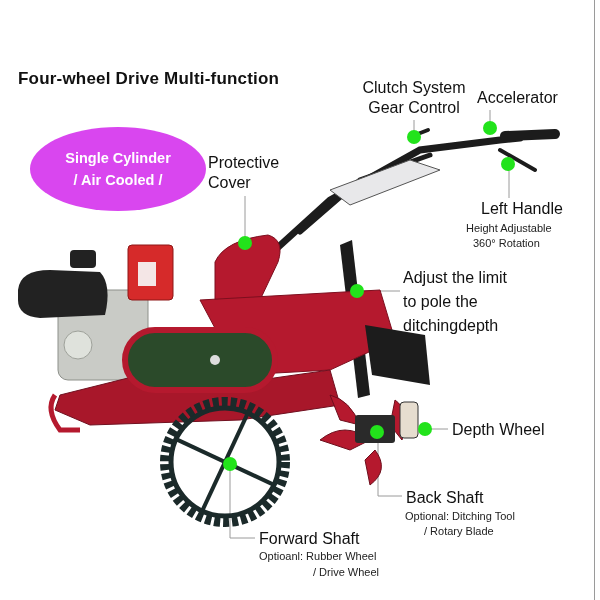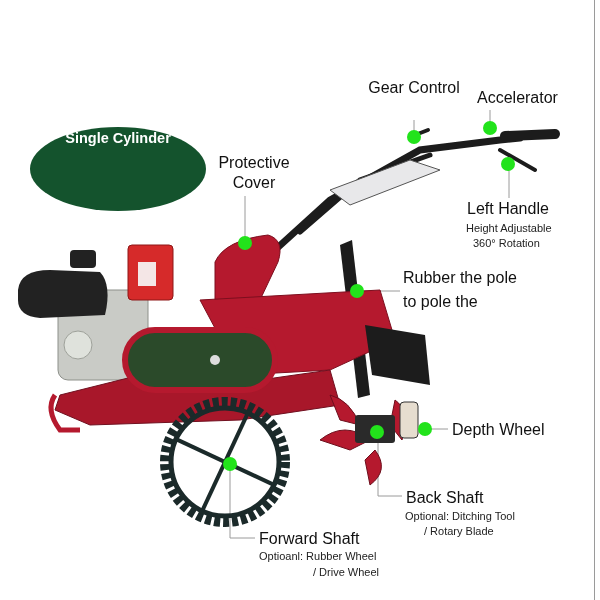--- a/index.html
+++ b/index.html
@@ -2,23 +2,23 @@
 <html><head>
 <meta charset="utf-8">
 <style>
   html, body { margin: 0; padding: 0; background: #ffffff; }
   body { width: 600px; height: 600px; position: relative; overflow: hidden;
          font-family: "Liberation Sans", "DejaVu Sans", sans-serif; color: #1a1a1a; }
   .right-rule { position: absolute; left: 594px; top: 0; width: 1px; height: 600px; background: #9a9a9a; }
   .title { position: absolute; left: 18px; top: 68px; font-size: 17px; font-weight: bold;
            line-height: 22px; letter-spacing: 0.2px; color: #111; }
   .badge { position: absolute; left: 30px; top: 127px; width: 176px; height: 84px;
-           border-radius: 50%; background: #14532d; color: #fff; font-weight: bold;
+           border-radius: 50%; background: #d946ef; color: #fff; font-weight: bold;
            font-size: 14.5px; line-height: 22px; text-align: center;
-           display: flex; flex-direction: row; justify-content: center; }
+           display: flex; flex-direction: column; justify-content: center; }
   .lbl { position: absolute; font-size: 16px; line-height: 20px; color: #111; white-space: nowrap; }
   .sub { position: absolute; font-size: 11px; line-height: 15px; color: #222; white-space: nowrap; }
   svg.art { position: absolute; left: 0; top: 0; }
   .dot { position: absolute; width: 14px; height: 14px; border-radius: 50%; background: #22e31b;
          transform: translate(-7px, -7px); }
 </style>
 </head>
 <body>
 
 <div class="right-rule"></div>
@@ -87,44 +87,48 @@
 <div class="dot" style="left:245px;top:243px"></div>
 <div class="dot" style="left:414px;top:137px"></div>
 <div class="dot" style="left:490px;top:128px"></div>
 <div class="dot" style="left:508px;top:164px"></div>
 <div class="dot" style="left:357px;top:291px"></div>
 <div class="dot" style="left:425px;top:429px"></div>
 <div class="dot" style="left:377px;top:432px"></div>
 <div class="dot" style="left:230px;top:464px"></div>
 
 <div class="title">
+  <div>Four-wheel Drive Multi-function</div>
 </div>
 
 <div class="badge">
   <div>Single Cylinder</div>
+  <div>/ Air Cooled /</div>
 </div>
 
-<div class="lbl" style="left:208px;top:153px;text-align:center;width:92px">
+<div class="lbl" style="left:208px;top:153px;text-align:left;width:92px">
   <div>Protective</div>
   <div>Cover</div>
 </div>
 
 <div class="lbl" style="left:355px;top:78px;text-align:center;width:118px">
+  <div>Clutch System</div>
   <div>Gear Control</div>
 </div>
 
 <div class="lbl" style="left:477px;top:88px">Accelerator</div>
 
-<div class="lbl" style="left:467px;top:199px">Left Handle</div>
+<div class="lbl" style="left:481px;top:199px">Left Handle</div>
 <div class="sub" style="left:466px;top:221px">Height Adjustable</div>
 <div class="sub" style="left:473px;top:236px">360° Rotation</div>
 
 <div class="lbl" style="left:403px;top:266px;line-height:24px">
-  <div>Rubber the pole</div>
+  <div>Adjust the limit</div>
   <div>to pole the</div>
+  <div>ditchingdepth</div>
 </div>
 
 <div class="lbl" style="left:452px;top:420px">Depth Wheel</div>
 
 <div class="lbl" style="left:406px;top:488px">Back Shaft</div>
 <div class="sub" style="left:405px;top:509px">Optional: Ditching Tool</div>
 <div class="sub" style="left:424px;top:524px">/ Rotary Blade</div>
 
 <div class="lbl" style="left:259px;top:529px">Forward Shaft</div>
 <div class="sub" style="left:259px;top:549px">Optioanl: Rubber Wheel</div>

